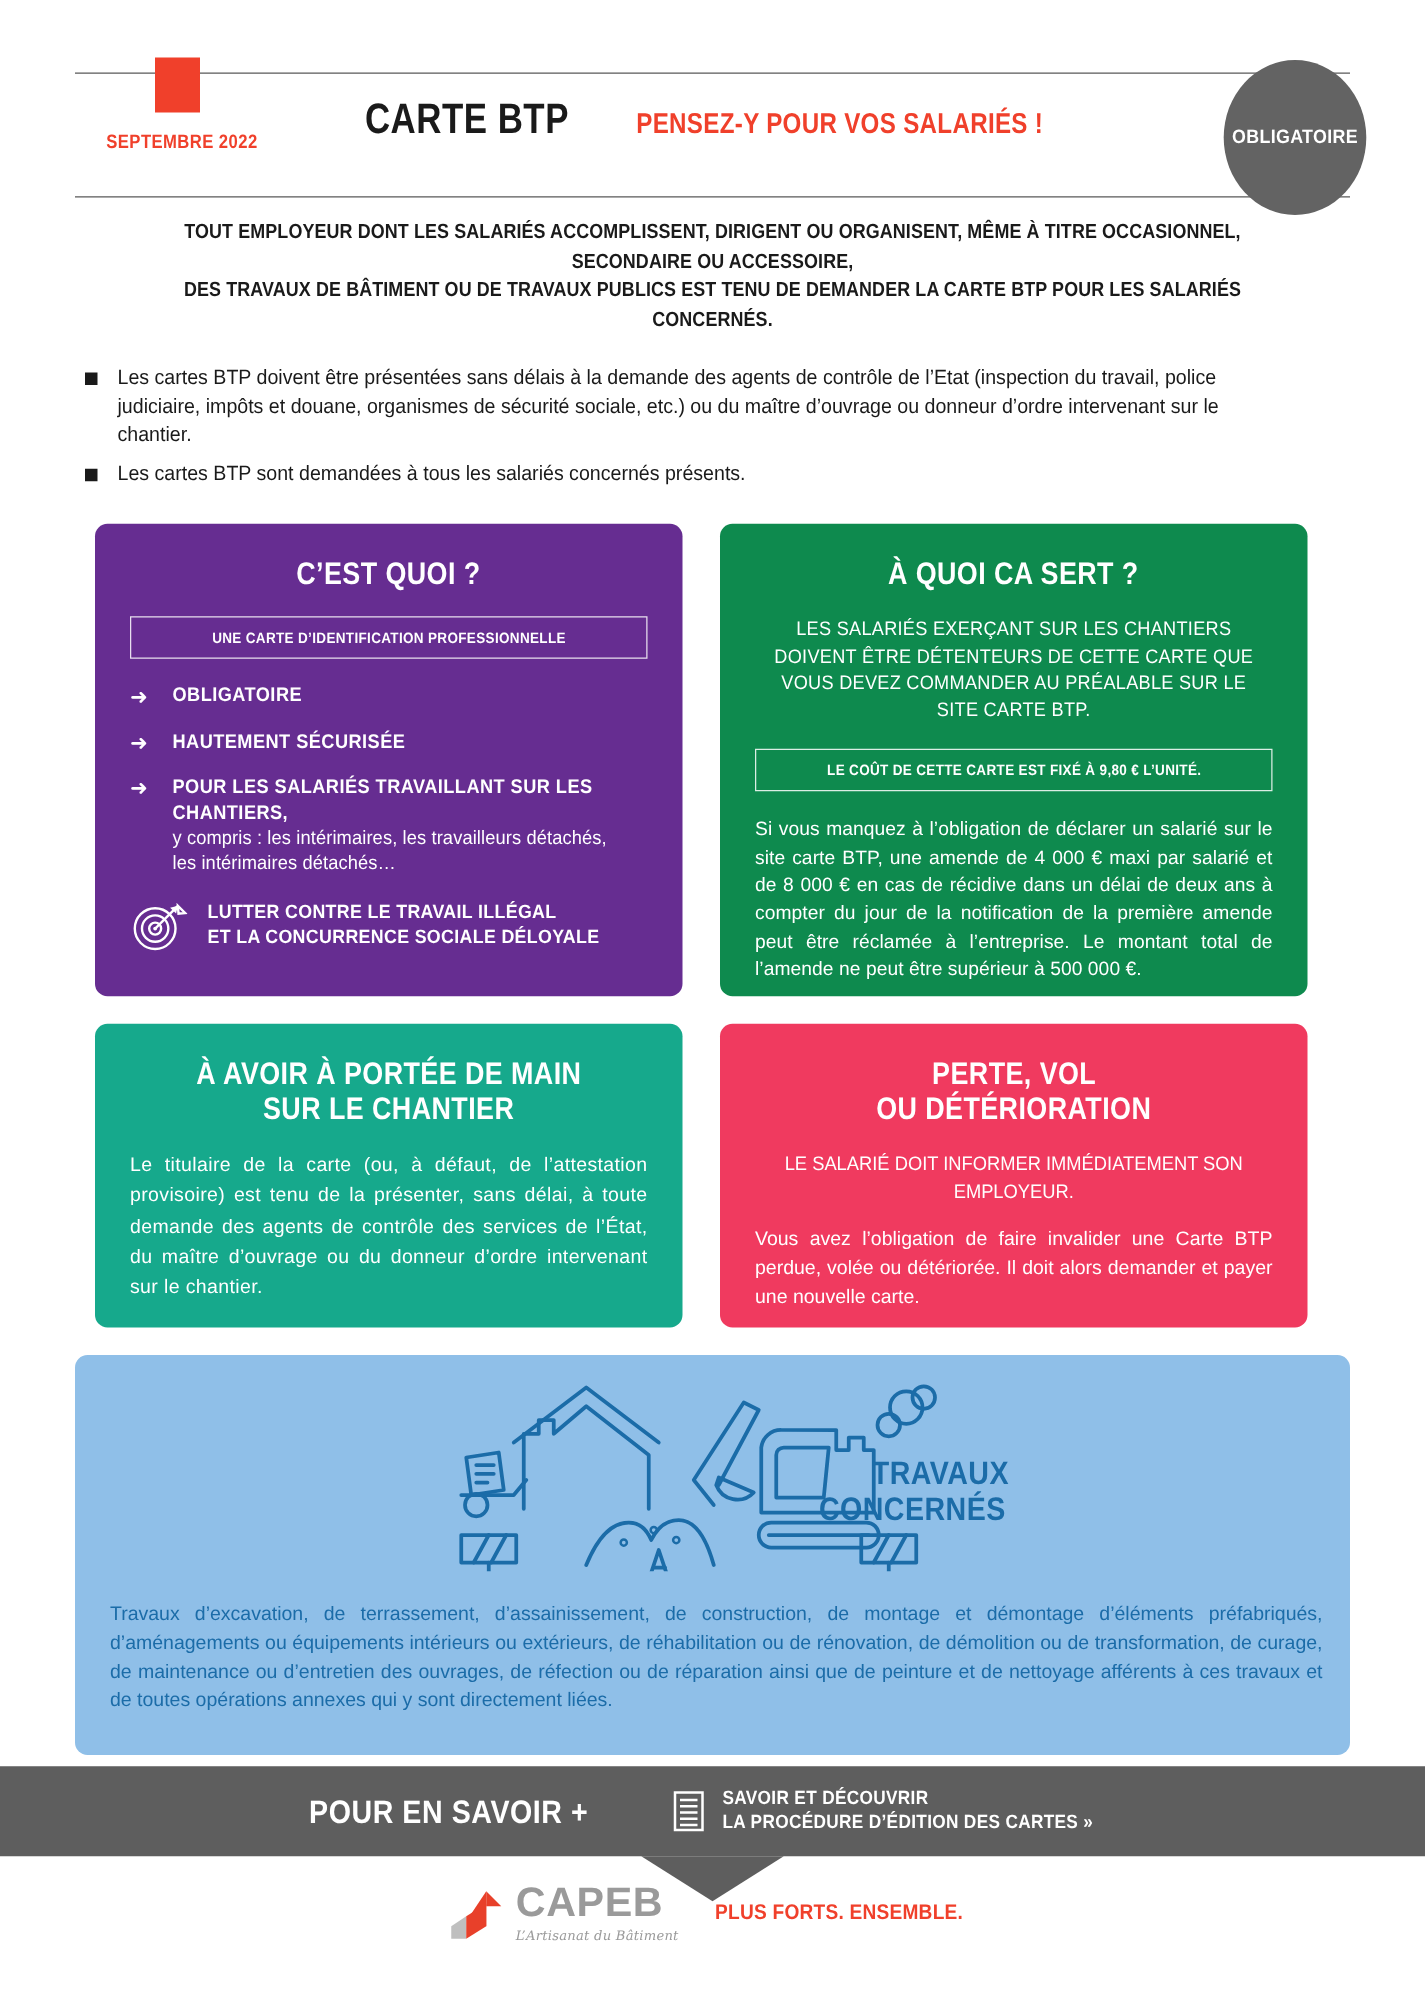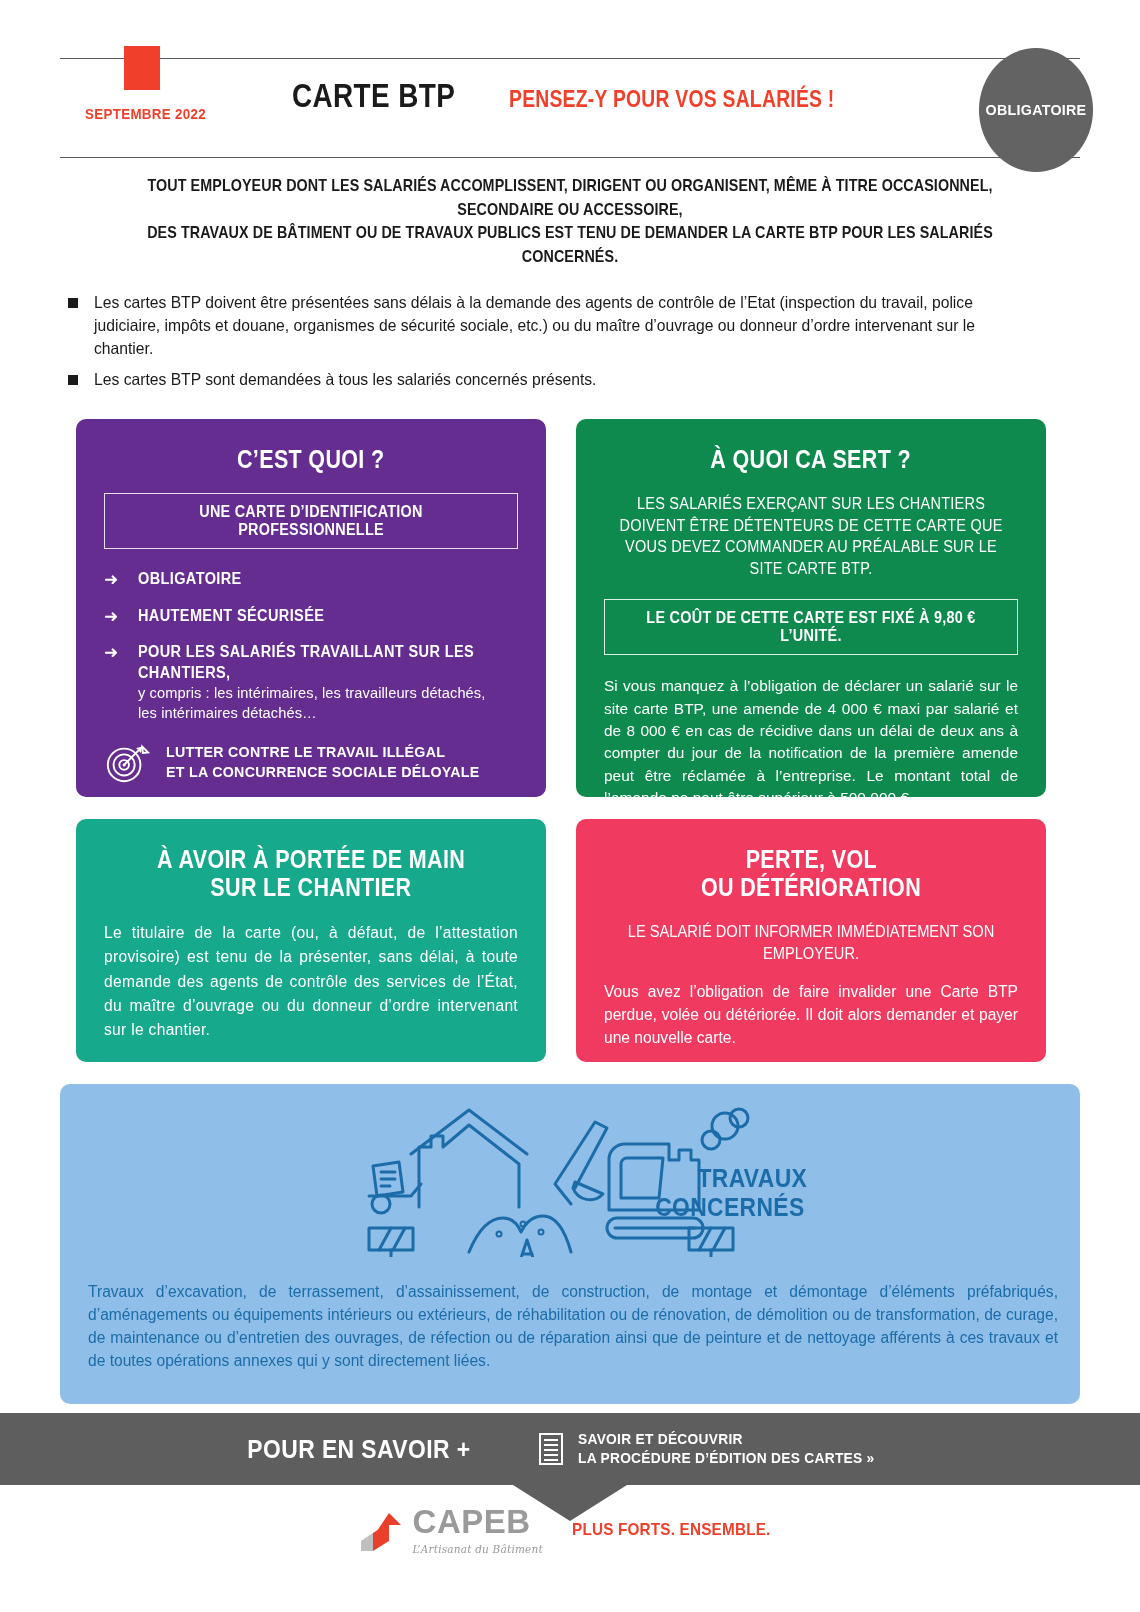--- a/index.html
+++ b/index.html
@@ -48,21 +48,21 @@
   .card{border-radius:10px;color:#fff;padding:26px 28px 26px 28px;box-sizing:border-box;}
   .card h2{margin:0 0 20px 0;text-align:center;font-size:25px;font-weight:700;
            letter-spacing:.4px;line-height:1.12;}
   .card h2 span{display:inline-block;transform:scaleX(.86);}
   .c-purple{background:#662D91;height:378px;}
   .c-green{background:#0E8A4E;height:378px;}
   .c-teal{background:#16A98C;height:243px;}
   .c-pink{background:#F03A5F;height:243px;}
 
   .boxline{border:1.5px solid rgba(255,255,255,.85);padding:9px 12px;text-align:center;
-           font-size:16px;font-weight:700;letter-spacing:.3px;margin-bottom:20px;}
+           font-size:12px;font-weight:700;letter-spacing:.3px;margin-bottom:20px;}
   .boxline span{display:inline-block;transform:scaleX(.9);}
 
   .arrow-list{margin:0;padding:0;list-style:none;}
   .arrow-item{display:flex;align-items:flex-start;margin-bottom:16px;}
   .arrow{flex:0 0 auto;width:22px;margin-right:12px;margin-top:2px;font-size:17px;line-height:1;}
   .arrow-item .cap{font-size:15.8px;font-weight:700;letter-spacing:.4px;line-height:1.3;
                    transform:scaleX(.92);transform-origin:left top;display:block;}
   .arrow-item .sub{font-size:15.4px;font-weight:400;letter-spacing:.1px;line-height:1.3;
                    transform:scaleX(.95);transform-origin:left top;display:block;}
 

